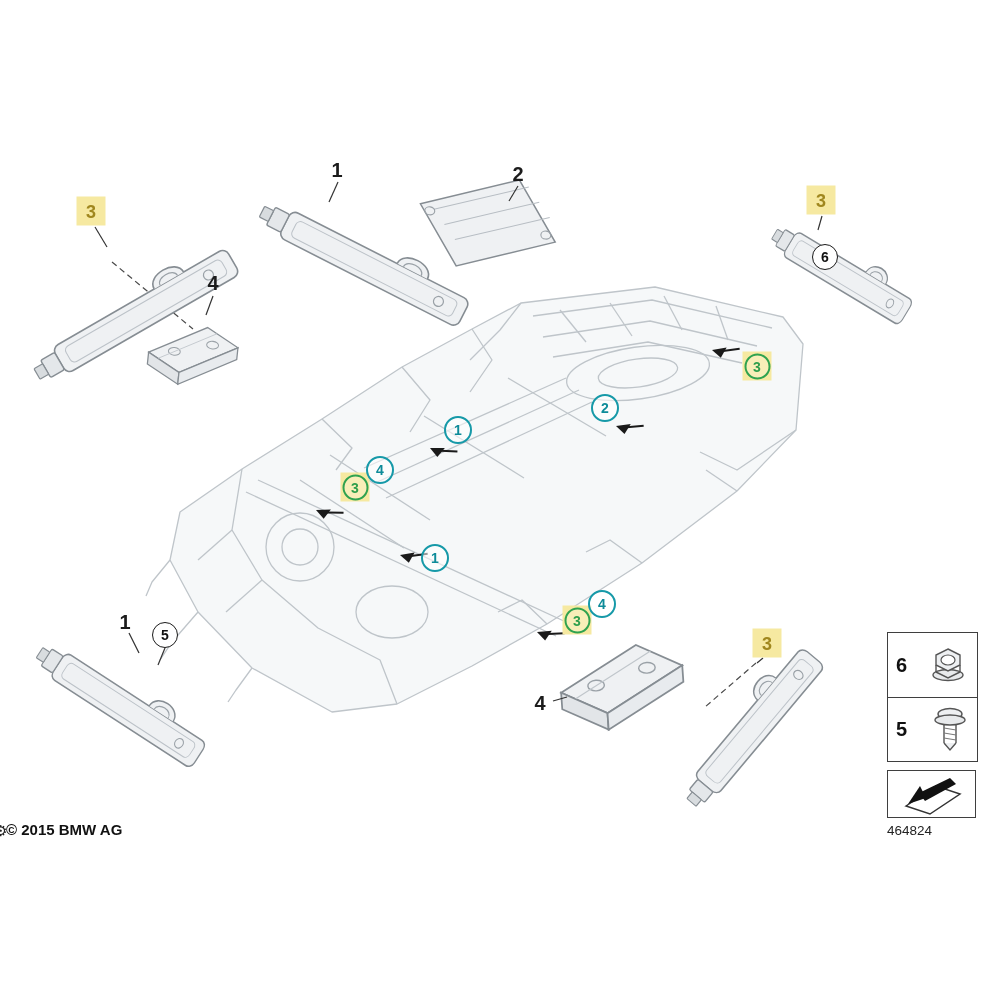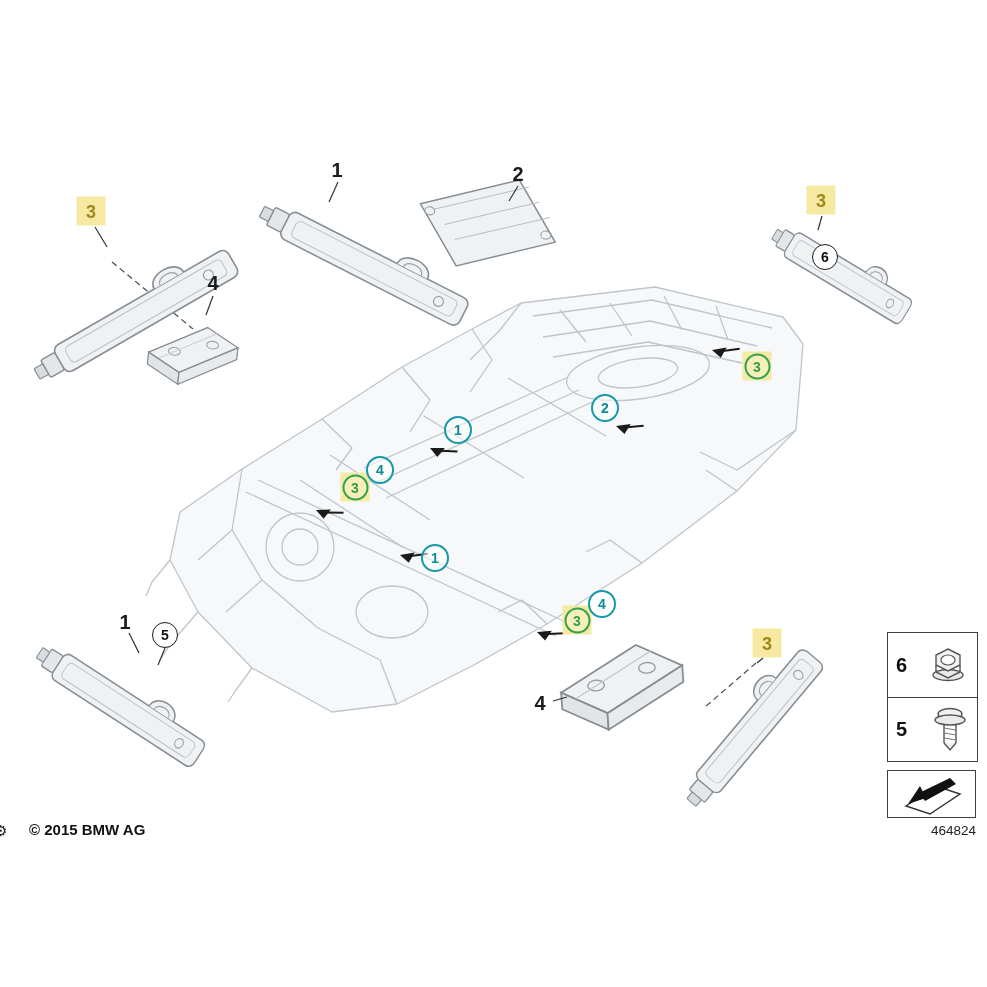--- a/index.html
+++ b/index.html
@@ -21,23 +21,23 @@
   .bcircle{width:24px;height:24px;border:1.8px solid #1a1a1a;border-radius:50%;
            color:#111;font-weight:bold;font-size:14px;background:#fff;}
 
   
   .legend{position:absolute;left:887px;top:632px;width:89px;border:1.6px solid #3f3f3f;background:#fff;}
   .legend-row{height:64px;display:flex;align-items:center;justify-content:space-between;padding:0 8px;box-sizing:border-box;}
   .legend-row.sep{border-top:1.6px solid #3f3f3f;}
   .legend-num{font-weight:bold;font-size:20px;color:#111;}
   .wedgebox{position:absolute;left:887px;top:770px;width:89px;height:48px;border:1.6px solid #3f3f3f;
             display:flex;align-items:center;justify-content:center;background:#fff;box-sizing:border-box;}
-  .diagnum{position:absolute;left:887px;top:823px;width:89px;text-align:right;font-size:13.5px;color:#222;}
-
-  .copyright{position:absolute;left:6px;top:821px;font-size:15px;font-weight:600;color:#111;padding-left:23px;}
+  .diagnum{position:absolute;left:887px;top:823px;width:89px;text-align:left;font-size:13.5px;color:#222;}
+
+  .copyright{position:absolute;left:6px;top:821px;font-size:15px;font-weight:600;color:#111;}
   .gear{position:absolute;left:-6px;top:822px;font-size:15px;color:#222;}
 </style>
 </head>
 <body>
 
 <div class="canvas">
 
   <svg class="drawing" viewBox="0 0 987 987" xmlns="http://www.w3.org/2000/svg">
     <defs>
       <g id="antenna">

